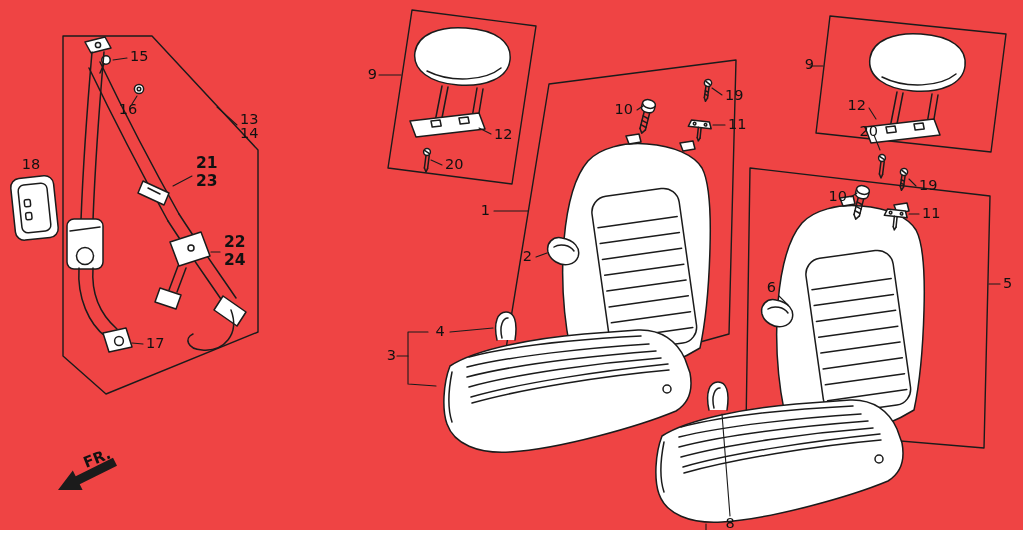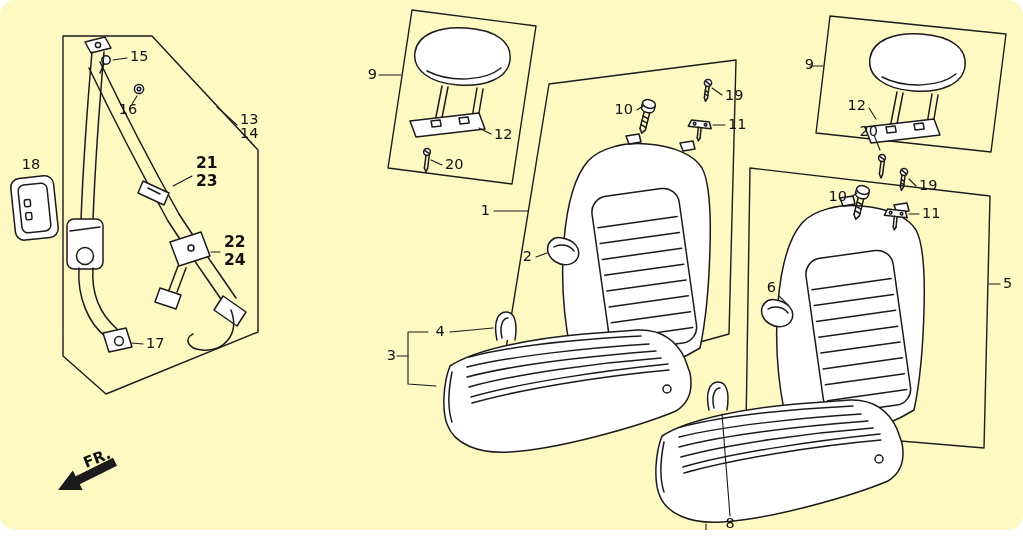--- a/index.html
+++ b/index.html
@@ -1,19 +1,18 @@
 <!DOCTYPE html>
 <html><head>
 <meta charset="utf-8">
 <style>
   html,body{margin:0;padding:0;background:#ffffff;}
   .canvas{
-    position:relative;width:1023px;height:530px;background:#fef9c3;overflow:hidden;
+    position:relative;width:1023px;height:530px;background:#ef4444;overflow:hidden;
     font-family:"DejaVu Sans","Liberation Sans",sans-serif;
-    border-radius:15px;
   }
   svg{display:block;}
   text{font-family:"DejaVu Sans","Liberation Sans",sans-serif;}
   .num{font-size:14.5px;fill:#111;}
   .numb{font-size:15.5px;font-weight:bold;fill:#111;}
   .fr{font-size:15px;font-weight:bold;fill:#111;}
 </style>
 </head>
 <body>
 

